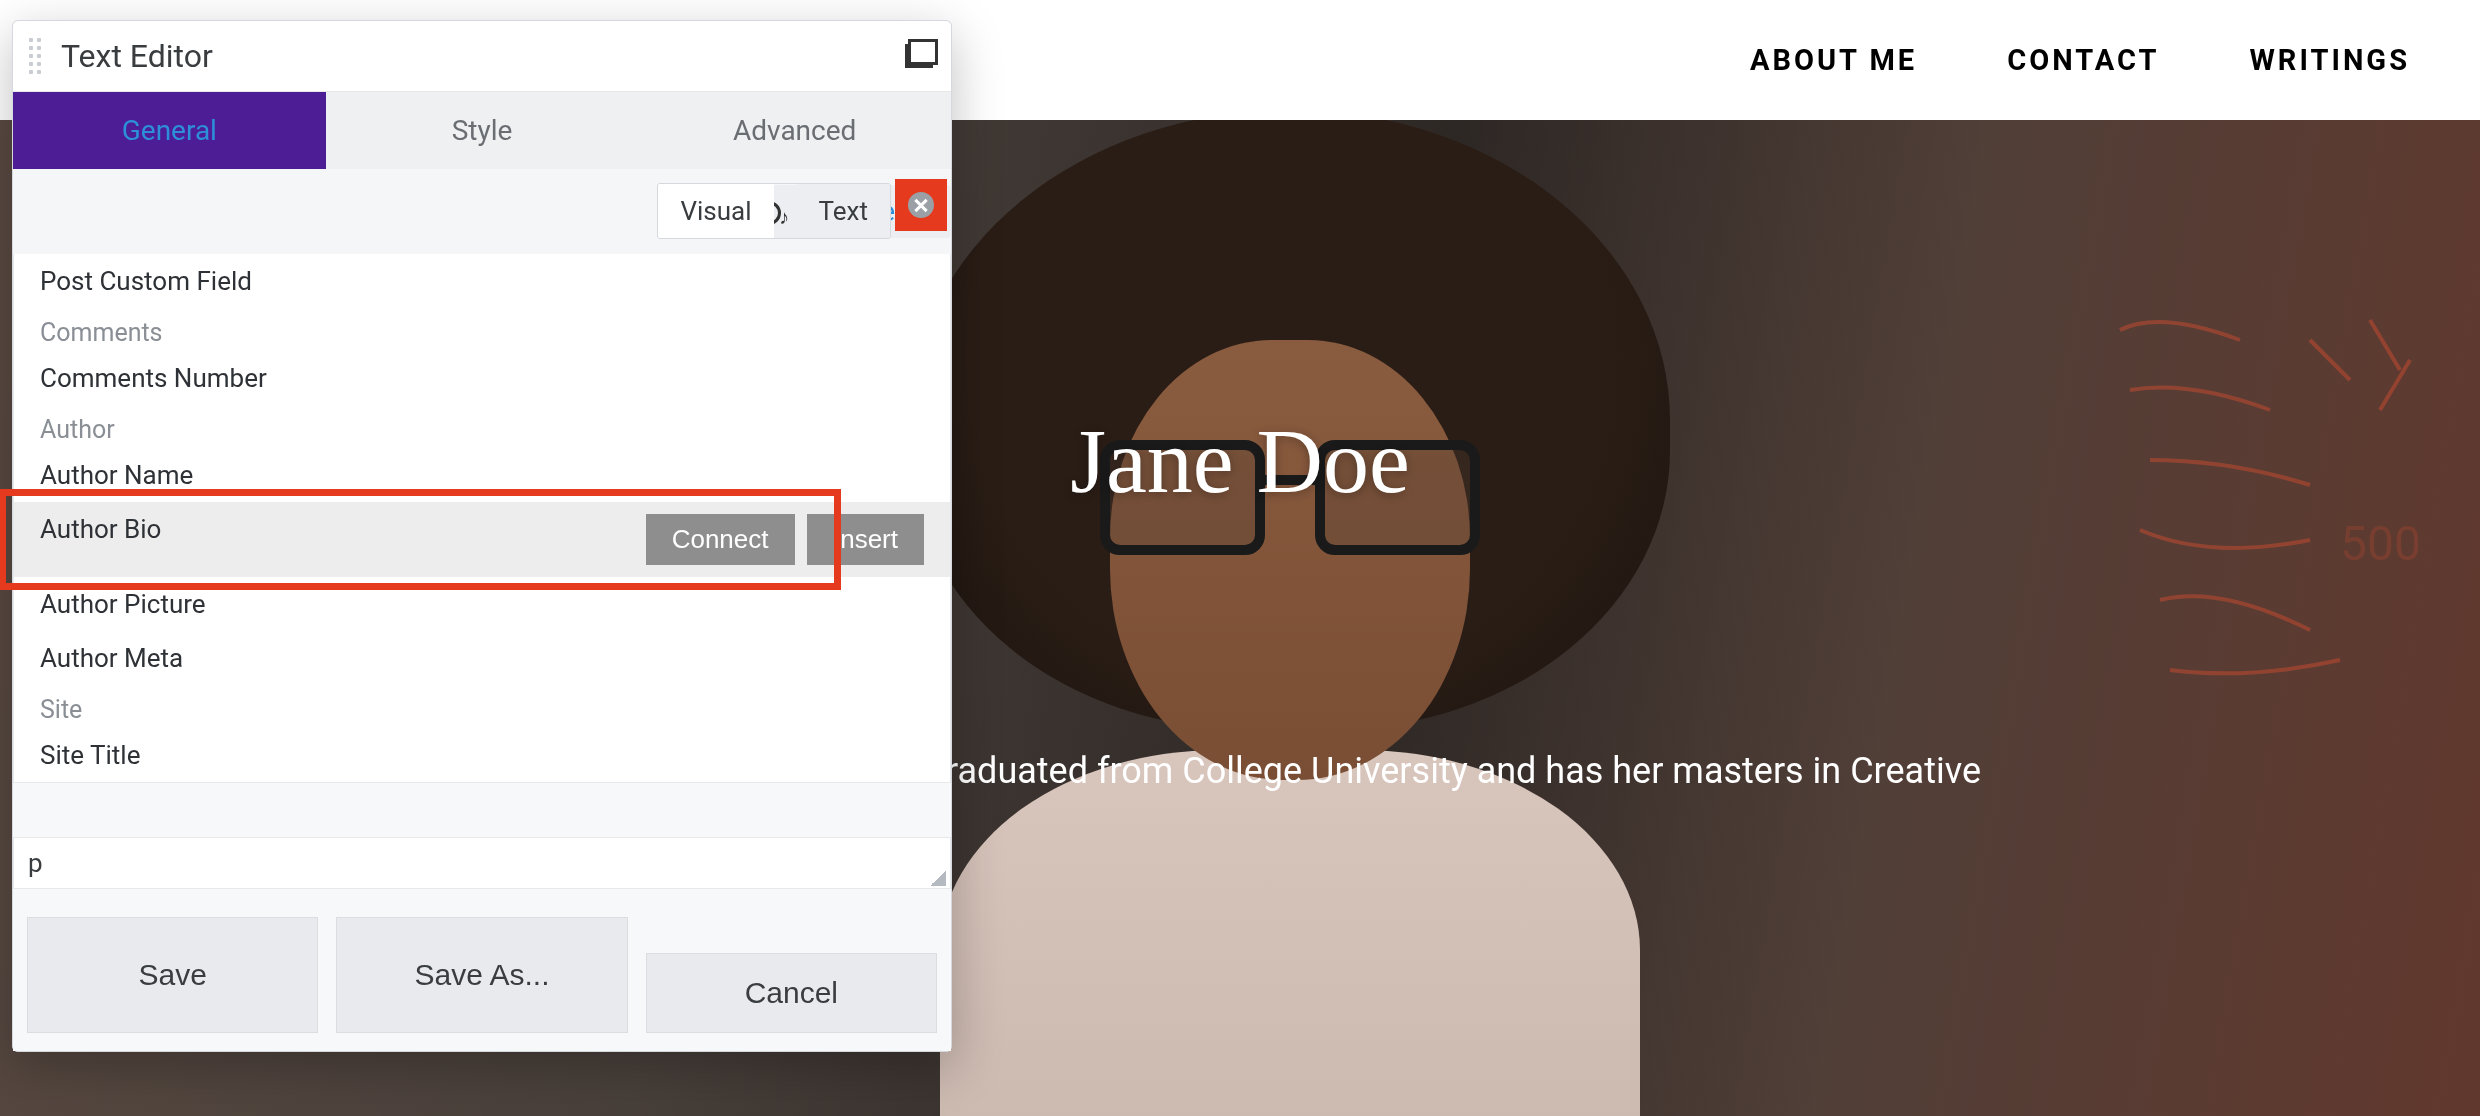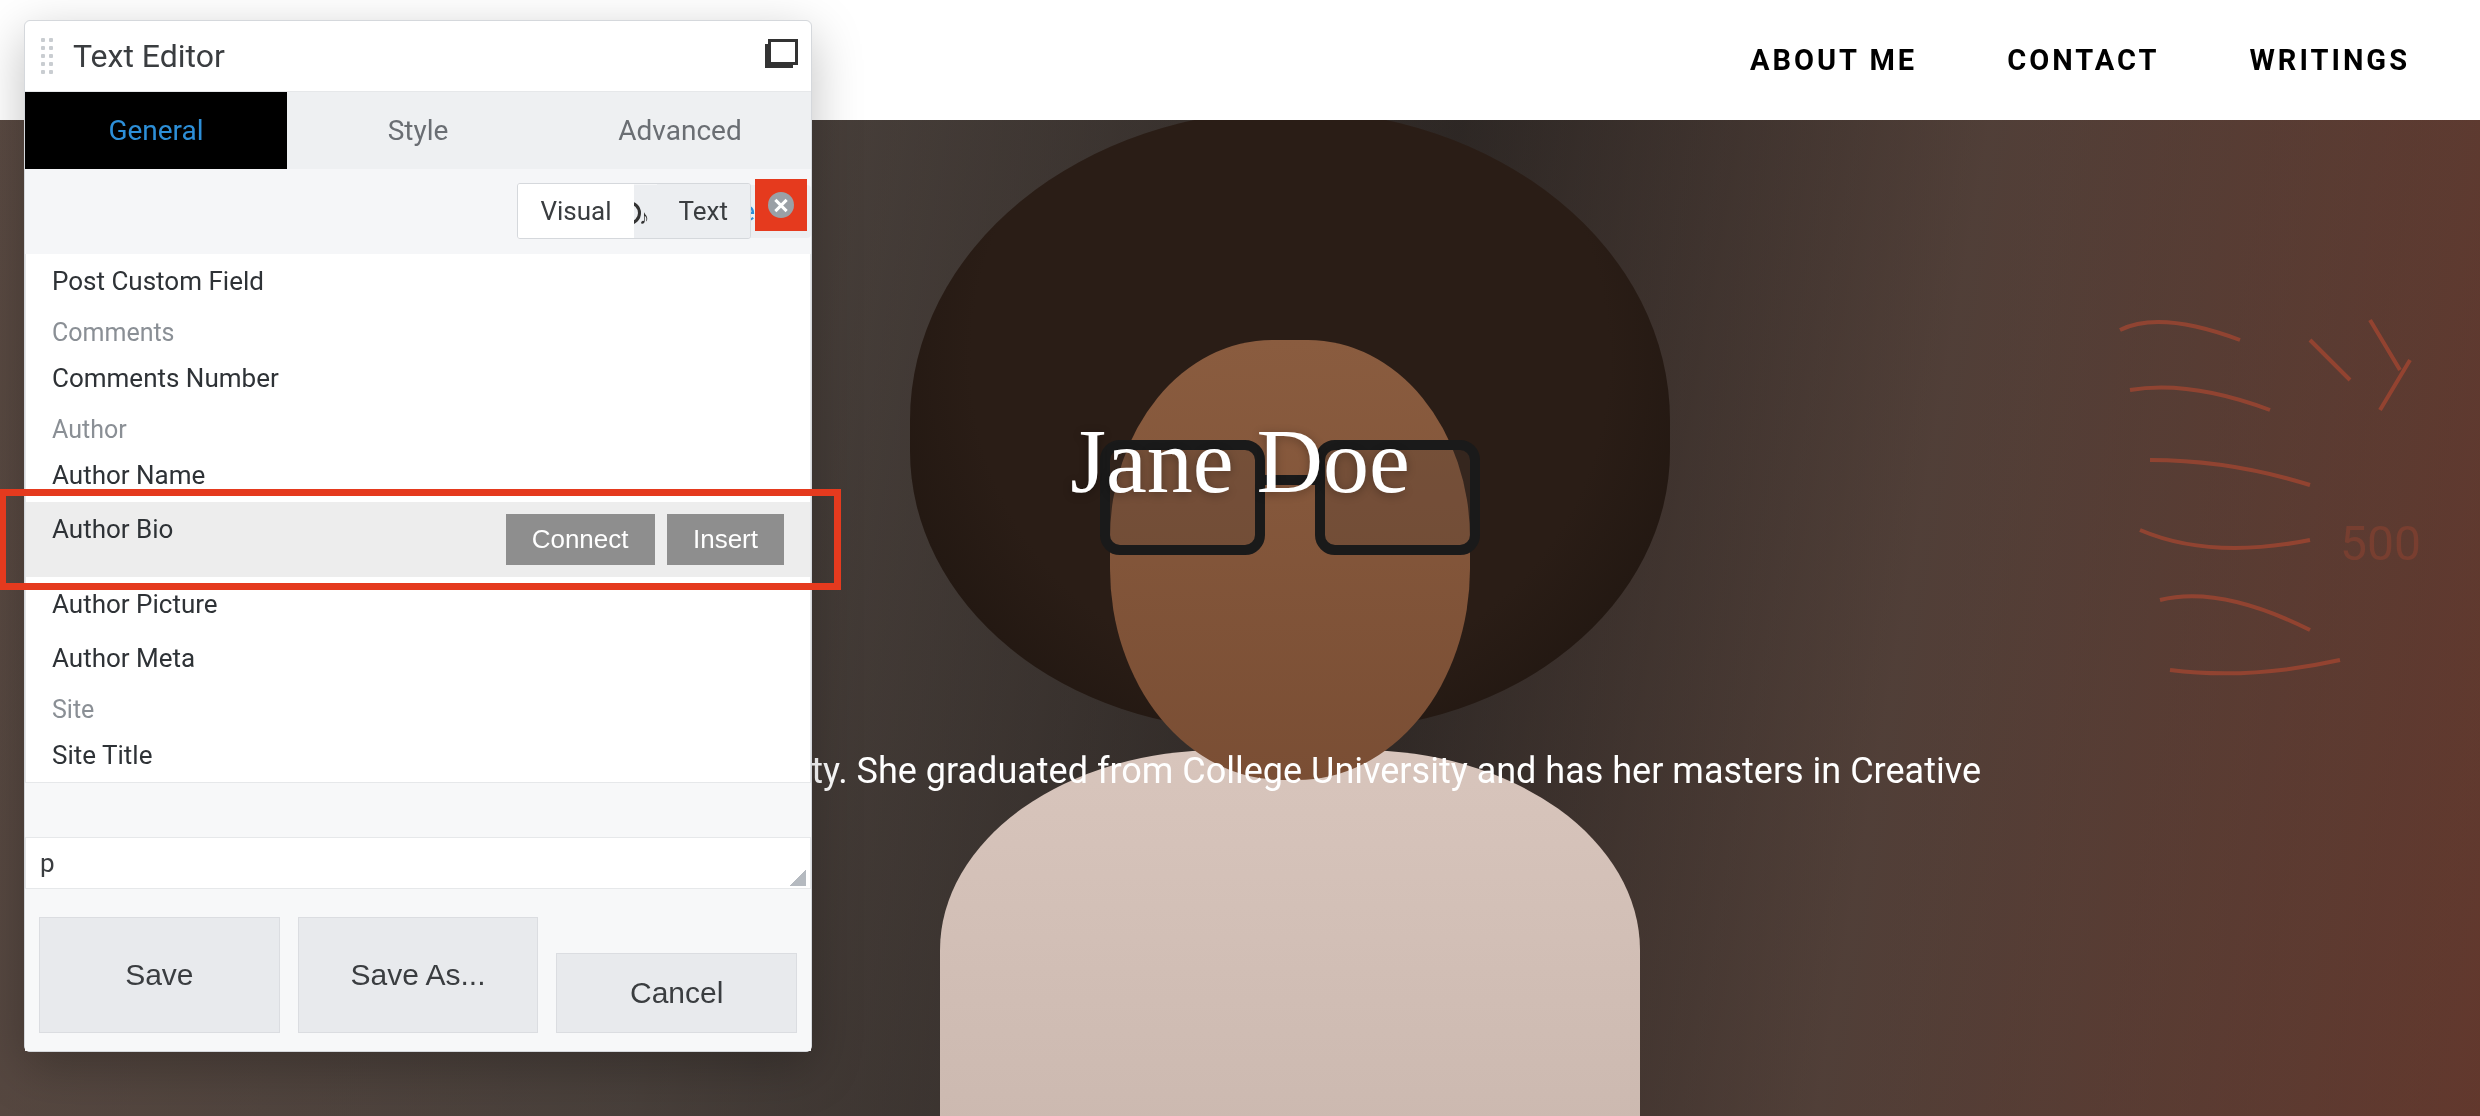--- a/index.html
+++ b/index.html
@@ -105,22 +105,22 @@
     top: 630px; left: 0; right: 0;
     text-align: center;
     padding: 0 60px;
     font-size: 36px;
     color: #fff;
   }
 
   
   .panel {
     position: absolute;
-    top: 20px; left: 24px;
-    width: 788px;
+    top: 20px; left: 12px;
+    width: 940px;
     background: #f7f8f9;
     border: 1px solid #d5d8dc;
     border-radius: 6px;
     box-shadow: 0 15px 50px rgba(0,0,0,0.25);
   }
   .panel-header {
     display: flex;
     align-items: center;
     padding: 16px 18px 16px 10px;
     background: #fff;
@@ -145,21 +145,21 @@
     background: #eef0f2;
   }
   .tab {
     flex: 1;
     text-align: center;
     padding: 22px 0;
     font-size: 28px;
     color: #6a6e73;
     cursor: pointer;
   }
-  .tab.active { background: #000000; color: #2d8fd8; }
+  .tab.active { background: #4c1d95; color: #2d8fd8; }
 
   .toolbar {
     display: flex;
     align-items: center;
     padding: 16px 0 16px 16px;
     background: #f5f6f8;
     position: relative;
     justify-content: flex-end;
   }
   .add-media {

